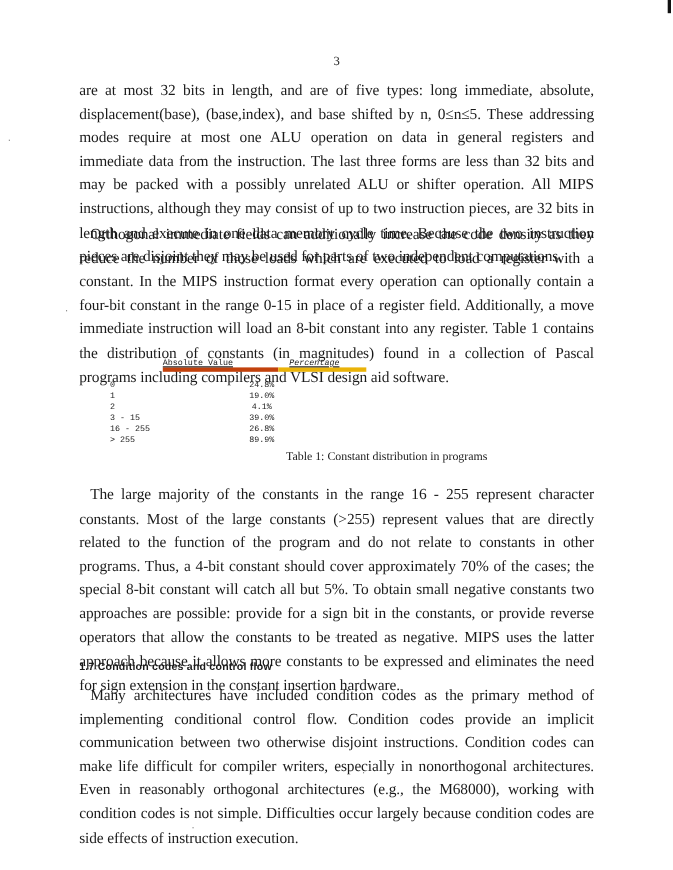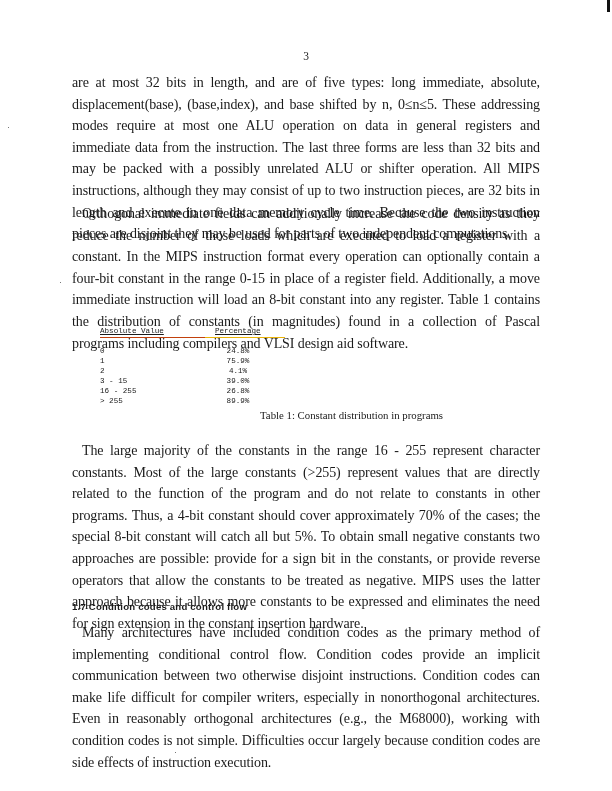--- a/index.html
+++ b/index.html
@@ -9,22 +9,22 @@
   }
   .edge-mark { position: absolute; left: 607px; top: 0; width: 3px; height: 12px; background: #111; }
   .page-num { position: absolute; top: 50px; left: 0; width: 612px; text-align: center; font-size: 11.5px; }
   .para {
     position: absolute; left: 72px; width: 468px; font-size: 14px; line-height: 21.6px;
     text-align: justify; margin: 0; letter-spacing: -0.1px;
   }
   .indent { text-indent: 10px; }
   .table-wrap { position: absolute; left: 100px; top: 326px; font-family: "Liberation Mono", "DejaVu Sans Mono", monospace; font-size: 7.6px; }
   .thead { display: flex; height: 12px; }
-  .th-a { width: 105px; border-bottom: 1px solid #c2410c; }
-  .th-b { width: 70px; border-bottom: 1px solid #eab308; padding-left: 10px; }
+  .th-a { width: 105px; border-bottom: 4px solid #c2410c; margin-left: 48px; }
+  .th-b { width: 70px; border-bottom: 4px solid #eab308; padding-left: 10px; font-style: italic; }
   .th-a, .th-b { text-decoration: underline; line-height: 10px; }
   .trows { margin-top: 8px; }
   .trow { display: flex; height: 10.1px; line-height: 10.1px; }
   .td-a { width: 115px; }
   .td-b { width: 46px; text-align: center; }
   .caption { position: absolute; top: 409px; left: 260px; font-size: 10.8px; }
   .section-heading {
     position: absolute; left: 72px; top: 601px; font-family: "Liberation Sans", "DejaVu Sans", sans-serif;
     font-size: 9.6px; font-weight: bold; letter-spacing: 0.2px;
   }
@@ -46,21 +46,21 @@
     <div class="th-a">Absolute Value</div>
     <div class="th-b">Percentage</div>
   </div>
   <div class="trows">
     <div class="trow">
       <div class="td-a">0</div>
       <div class="td-b">24.8%</div>
     </div>
     <div class="trow">
       <div class="td-a">1</div>
-      <div class="td-b">75.9%</div>
+      <div class="td-b">19.0%</div>
     </div>
     <div class="trow">
       <div class="td-a">2</div>
       <div class="td-b">4.1%</div>
     </div>
     <div class="trow">
       <div class="td-a">3 - 15</div>
       <div class="td-b">39.0%</div>
     </div>
     <div class="trow">

